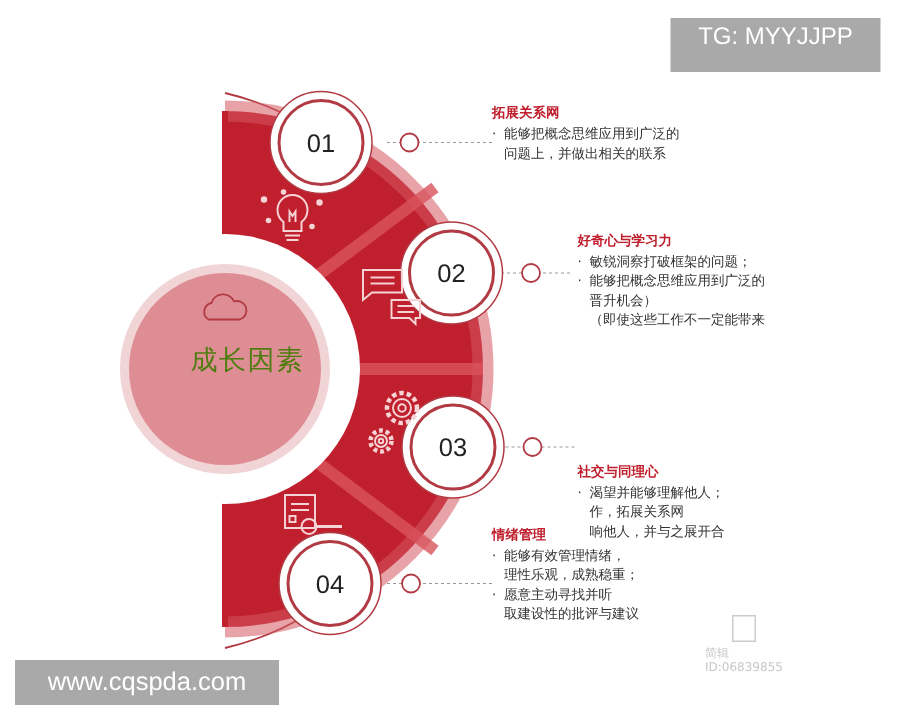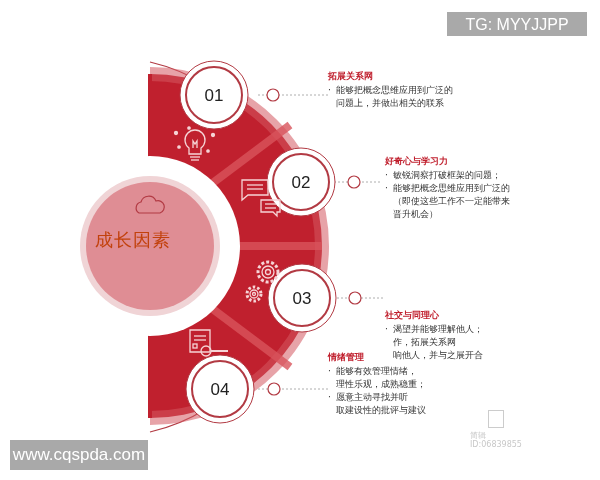--- a/index.html
+++ b/index.html
@@ -1,27 +1,27 @@
 <!DOCTYPE html>
 <html><head>
 <meta charset="utf-8">
 <style>
   html,body{margin:0;padding:0;}
   body{width:600px;height:480px;background:#ffffff;position:relative;overflow:hidden;font-family:"DejaVu Sans","Liberation Sans",sans-serif;}
   #diagram{position:absolute;left:0;top:0;width:600px;height:480px;}
   .num{font-family:"Liberation Sans",sans-serif;font-size:17px;fill:#222;}
-  .center-title{position:absolute;left:95px;top:228px;width:140px;text-align:left;font-size:18px;color:#c2410c;letter-spacing:1px;}
+  .center-title{position:absolute;left:95px;top:228px;width:140px;text-align:center;font-size:18px;color:#4d7c0f;letter-spacing:1px;}
   .block{position:absolute;font-size:9px;line-height:13px;color:#333;}
   .block .title{color:#c0202e;font-weight:bold;font-size:9px;margin-bottom:1px;}
   .block .item{position:relative;padding-left:8px;}
   .block .item:before{content:"·";position:absolute;left:0;top:0;}
   .block .cont{padding-left:8px;}
   .wm{position:absolute;background:#a9a9a9;color:#fff;font-family:"Liberation Sans",sans-serif;}
-  .wm-tg{left:447px;top:12px;width:140px;height:24px;line-height:26px;font-size:16px;text-align:center;}
-  .wm-url{left:10px;top:440px;width:138px;height:30px;line-height:30px;font-size:17px;text-align:center;}
+  .wm-tg{left:447px;top:12px;width:140px;height:36px;line-height:26px;font-size:16px;text-align:center;}
+  .wm-url{left:10px;top:440px;width:176px;height:30px;line-height:30px;font-size:17px;text-align:center;}
   .logo-mark{position:absolute;left:470px;top:410px;font-size:8px;color:#c8c8c8;line-height:9px;display:flex;align-items:center;gap:3px;flex-direction:column;}
   .logo-box{width:14px;height:16px;border:1px solid #ccc;display:inline-block;}
 </style>
 </head>
 <body>
 
 <svg id="diagram" viewBox="0 0 600 480" xmlns="http://www.w3.org/2000/svg">
 
   <path d="M150 62 A 190 190 0 0 1 150 432" fill="none" stroke="#b23a43" stroke-width="1.2"></path>
   <path d="M148 62 L148 432" fill="none" stroke="#b23a43" stroke-width="1.2" opacity="0"></path>
@@ -118,22 +118,22 @@
 <div class="block" style="left:328px;top:70px;">
   <div class="title">拓展关系网</div>
   <div class="item">能够把概念思维应用到广泛的</div>
   <div class="cont">问题上，并做出相关的联系</div>
 </div>
 
 <div class="block" style="left:385px;top:155px;">
   <div class="title">好奇心与学习力</div>
   <div class="item">敏锐洞察打破框架的问题；</div>
   <div class="item">能够把概念思维应用到广泛的</div>
+  <div class="cont">晋升机会）</div>
   <div class="cont">（即使这些工作不一定能带来</div>
-  <div class="cont">晋升机会）</div>
 </div>
 
 <div class="block" style="left:385px;top:283px;margin-top:26px;">
   <div class="title">社交与同理心</div>
   <div class="item">渴望并能够理解他人；</div>
   <div class="cont">作，拓展关系网</div>
   <div class="cont">响他人，并与之展开合</div>
 </div>
 
 <div class="block" style="left:328px;top:351px;">

